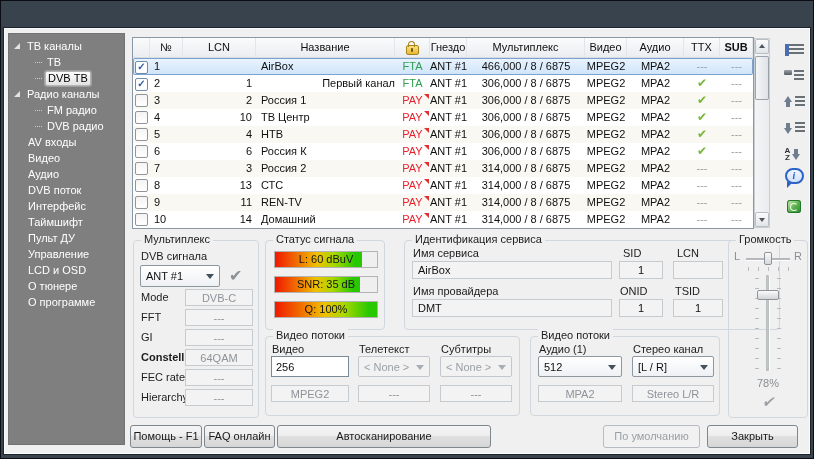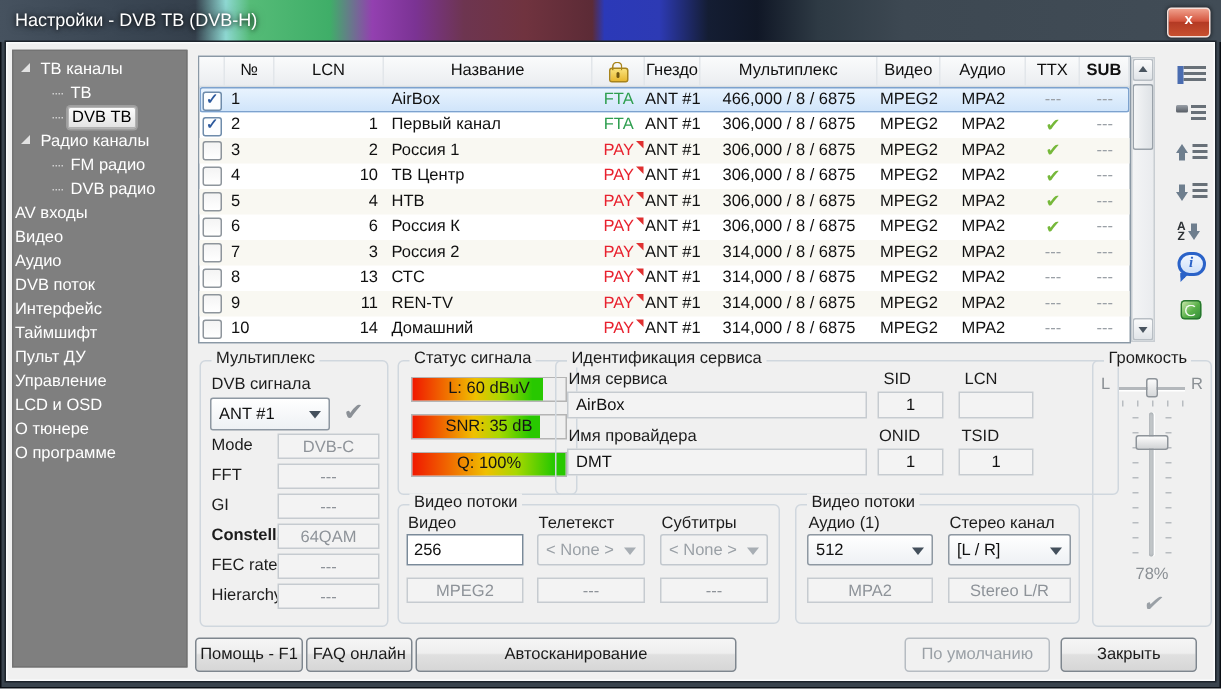--- a/index.html
+++ b/index.html
@@ -10,21 +10,21 @@
     background:linear-gradient(90deg,#46525f 0%,#3a4653 10%,#35404c 16%,#8ed8d2 18.5%,#55bb77 20.5%,#3fae68 27%,#9340b0 30.5%,#7b3394 34%,#6d3550 38%,#70333f 43%,#5c2b36 48.5%,#2b39b8 49.5%,#2d3ab4 54%,#141d33 58%,#101726 62%,#2e3a44 67%,#3d4852 74%,#414c56 100%);}
   .title{position:absolute;left:10px;top:6px;font-size:12px;color:#ffffff;text-shadow:0 1px 3px rgba(0,0,0,.75),0 0 6px rgba(0,0,0,.5);white-space:nowrap;}
   .close-btn{position:absolute;right:7px;top:5px;width:27px;height:18px;border:1px solid #f6e0da;border-radius:3px;
     background:linear-gradient(#f0a08c,#d4553e 45%,#b43a24 50%,#c7502f);box-shadow:0 0 3px rgba(0,0,0,.6);
     color:#fff;font-size:10px;font-weight:bold;text-align:center;line-height:16px;cursor:pointer;}
   
   .frame{position:absolute;left:4px;top:28px;width:806px;height:426px;background:#f0f0f0;box-shadow:inset 0 0 0 1px #fafbfc,0 0 0 1px #1c232b;}
   
   .sidebar{position:absolute;left:8px;top:33px;width:117px;height:412px;background:#7f7f7f;box-shadow:inset 0 0 0 1px #737373;}
   .tree{padding-top:5px;}
-  .tree-item{position:relative;height:16px;line-height:16px;font-size:11px;color:#ffffff;white-space:nowrap;cursor:pointer;}
+  .tree-item{position:relative;height:16px;line-height:16px;font-size:11px;color:#ffffff;white-space:nowrap;padding-left:18px;cursor:pointer;}
   .tree-item.parent{padding-left:6px;}
   .tree-item.lvl1{padding-left:37px;}
   .tree-item.lvl1::before{content:"";position:absolute;left:27px;top:8px;width:7px;border-top:1px dotted #cfcfcf;}
   .tri{display:inline-block;width:0;height:0;border-style:solid;border-width:0 0 6px 6px;border-color:transparent transparent #e2e2e2 transparent;margin-right:5px;vertical-align:1px;}
   .tlabel{display:inline-block;padding:0 2px;}
   .tree-item.sel .tlabel{background:linear-gradient(#fdfdfd,#e2e2e2);border:1px solid #b4b4b4;border-radius:2px;color:#000;line-height:13px;box-shadow:0 0 0 1px rgba(255,255,255,.25);}
   
   .chan-table{position:absolute;left:132px;top:37px;width:622px;height:192px;background:#fff;border:1px solid #8a98a5;box-sizing:border-box;}
   .thead{display:flex;height:19px;background:linear-gradient(#fafbfc,#ebedf0);border-bottom:1px solid #d8dde2;}
   .th{box-sizing:border-box;border-right:1px solid #e2e6ea;font-size:11px;color:#101010;text-align:center;line-height:18px;overflow:hidden;white-space:nowrap;}
@@ -93,24 +93,20 @@
   .volpct{position:absolute;left:0;right:0;top:136px;text-align:center;font-size:11px;color:#8a8f94;}
   .volcheck{position:absolute;left:0;right:0;top:152px;text-align:center;font-size:15px;color:#9aa0a6;font-style:italic;}
   
   .btn{position:absolute;top:425px;height:23px;box-sizing:border-box;background:linear-gradient(#f5f5f5,#eeeeee 45%,#e0e0e0 50%,#d6d6d6);border:1px solid #7e868e;border-radius:3px;font-size:11px;color:#1a1a1a;text-align:center;line-height:21px;cursor:pointer;white-space:nowrap;}
   .btn.disabled{background:#f1f1f1;border-color:#b6bcc2;color:#9aa0a6;cursor:default;}
 </style>
 </head>
 <body>
 
 <div class="window">
-  <div class="titlebar">
-    <span class="title">Настройки - DVB ТВ (DVB-H)</span>
-    <div class="close-btn"><span>x</span></div>
-  </div>
   <div class="frame"></div>
 
   <div class="sidebar">
     <div class="tree">
         <div class="tree-item lvl0 parent"><span class="tri"></span><span class="tlabel">ТВ каналы</span></div>
         <div class="tree-item lvl1"><span class="tlabel">ТВ</span></div>
         <div class="tree-item lvl1 sel"><span class="tlabel">DVB ТВ</span></div>
         <div class="tree-item lvl0 parent"><span class="tri"></span><span class="tlabel">Радио каналы</span></div>
         <div class="tree-item lvl1"><span class="tlabel">FM радио</span></div>
         <div class="tree-item lvl1"><span class="tlabel">DVB радио</span></div>
@@ -155,21 +151,21 @@
           <div class="td center" style="width: 118px;">466,000 / 8 / 6875</div>
           <div class="td center" style="width: 42px;">MPEG2</div>
           <div class="td center" style="width: 57px;">MPA2</div>
           <div class="td center" style="width: 36px;"><span class="dash">---</span></div>
           <div class="td center" style="width: 33px;"><span class="dash">---</span></div>
         </div>
         <div class="trow">
           <div class="td" style="width: 17px;"><span class="cb checked">✓</span></div>
           <div class="td" style="width: 33px; padding-left: 4px;">2</div>
           <div class="td right" style="width: 73px; padding-right: 4px;">1</div>
-          <div class="td" style="width: 139px; padding-left: 5px;">Первый канал</div>
+          <div class="td" style="width: 139px; padding-left: 5px; text-align: right;">Первый канал</div>
           <div class="td" style="width: 35px;">
             <span class="acc fta">FTA</span>
           </div>
           <div class="td center" style="width: 37px;">ANT #1</div>
           <div class="td center" style="width: 118px;">306,000 / 8 / 6875</div>
           <div class="td center" style="width: 42px;">MPEG2</div>
           <div class="td center" style="width: 57px;">MPA2</div>
           <div class="td center" style="width: 36px;"><span class="check">✔</span></div>
           <div class="td center" style="width: 33px;"><span class="dash">---</span></div>
         </div>
@@ -371,21 +367,21 @@
           <div class="sigfill" style="width: calc(84% - 2px);"></div>
           <div class="siglabel">SNR: 35 dB</div>
         </div>
         <div class="sigbar" style="top: 60px;">
           <div class="sigfill" style="width: calc(100% - 2px);"></div>
           <div class="siglabel">Q: 100%</div>
         </div>
       </div>
   </div>
 
-  <div class="group" style="left:370px;top:240px;width:376px;height:90px;">
+  <div class="group" style="left:404px;top:240px;width:376px;height:90px;">
     <span class="gtitle">Идентификация сервиса</span>
     <span class="lbl" style="left:8px;top:6px;">Имя сервиса</span>
     <div class="ro-field dark" style="left:7px;top:20px;width:200px;height:18px;line-height:17px;">AirBox</div>
     <span class="lbl" style="left:218px;top:6px;">SID</span>
     <div class="ro-field dark" style="left:214px;top:20px;width:44px;height:18px;line-height:17px;text-align:center;padding-left:0;">1</div>
     <span class="lbl" style="left:272px;top:6px;">LCN</span>
     <div class="ro-field dark" style="left:268px;top:20px;width:50px;height:18px;line-height:17px;text-align:center;padding-left:0;"></div>
     <span class="lbl" style="left:8px;top:44px;">Имя провайдера</span>
     <div class="ro-field dark" style="left:7px;top:58px;width:200px;height:18px;line-height:17px;">DMT</div>
     <span class="lbl" style="left:215px;top:44px;">ONID</span>

